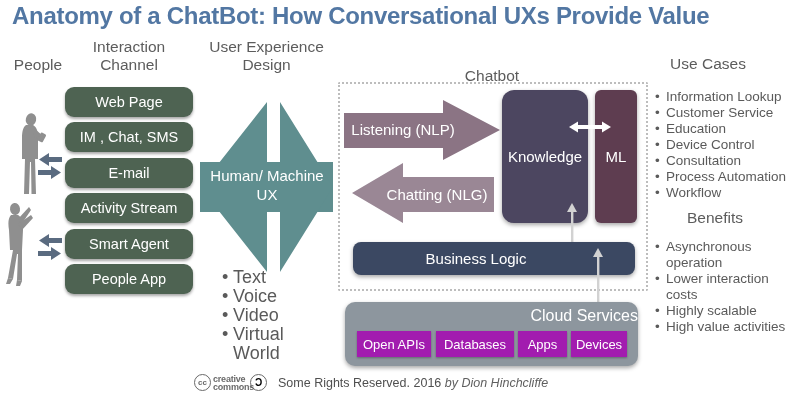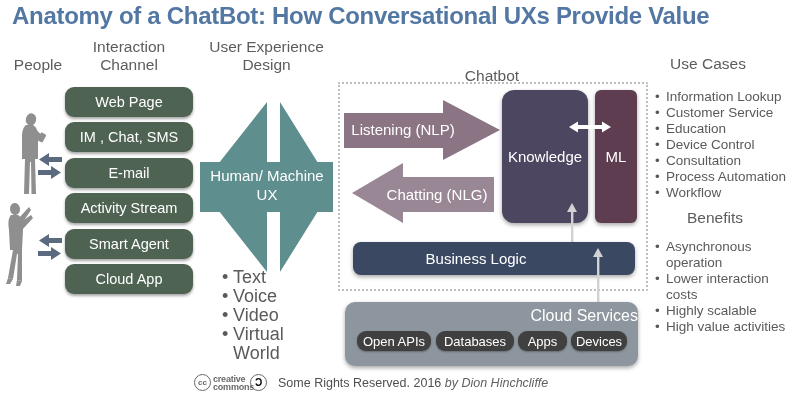--- a/index.html
+++ b/index.html
@@ -25,21 +25,21 @@
   .modes li{line-height:19px;font-size:18px;}
   
   .dashed{left:338px;top:82px;width:306px;height:205px;border:2px dotted #bdbdbd;border-radius:2px;}
   .wlabel{color:#fff;font-size:15px;text-align:center;}
   .box{box-shadow:0 2px 4px rgba(0,0,0,0.35);}
   .knowledge{left:502px;top:90px;width:86px;height:133px;background:#4c4660;border-radius:12px;display:flex;align-items:center;justify-content:center;}
   .ml{left:595px;top:90px;width:42px;height:133px;background:#5e3d50;border-radius:6px;display:flex;align-items:center;justify-content:center;}
   .bizlogic{left:353px;top:242px;width:282px;height:33px;background:#3b4862;border-radius:8px;display:flex;align-items:center;justify-content:center;padding-right:36px;box-sizing:border-box;}
   .cloud{left:345px;top:302px;width:293px;height:64px;background:#8d969e;border-radius:10px;}
   .cloud-title{left:0;right:0;top:5px;text-align:right;font-size:16px;color:#fff;}
-  .csvc{top:29px;height:20px;background:#404040;border-radius:9px;color:#fff;font-size:13px;display:flex;align-items:center;justify-content:center;box-shadow:0 1px 2px rgba(0,0,0,0.3);}
+  .csvc{top:29px;height:26px;background:#a21caf;border-radius:0;color:#fff;font-size:13px;display:flex;align-items:center;justify-content:center;box-shadow:0 1px 2px rgba(0,0,0,0.3);}
   
   .cc-badge{display:flex;align-items:center;gap:2px;color:#6a6a6a;}
   .cc-circle{width:15px;height:15px;border:1.6px solid #6a6a6a;border-radius:50%;display:flex;align-items:center;justify-content:center;font-size:8px;font-weight:bold;}
   .cc-stack{font-size:9px;font-weight:bold;line-height:8px;letter-spacing:-0.2px;}
   .flipC{display:inline-block;transform:scaleX(-1);font-size:10px;font-weight:bold;}
   .foot-text{font-size:12.5px;color:#4f4f4f;white-space:nowrap;}
   .foot-text .by{font-style:italic;color:#5f5f5f;}
 </style>
 </head>
 <body>
@@ -81,21 +81,21 @@
   <svg class="abs" style="left:36px;top:231px;" width="28" height="30" viewBox="0 0 28 30">
     <path d="M26,7 L13,7 L13,3 L3,9.5 L13,16 L13,12 L26,12 Z" fill="#5a6b80"></path>
     <path d="M2,20 L15,20 L15,16 L25,22.5 L15,29 L15,25 L2,25 Z" fill="#5a6b80"></path>
   </svg>
 
   <div class="abs chan" style="top:87px;">Web Page</div>
   <div class="abs chan" style="top:122px;">IM , Chat, SMS</div>
   <div class="abs chan" style="top:158px;">E-mail</div>
   <div class="abs chan" style="top:193px;">Activity Stream</div>
   <div class="abs chan" style="top:229px;">Smart Agent</div>
-  <div class="abs chan" style="top:264px;">Cloud App</div>
+  <div class="abs chan" style="top:264px;">People App</div>
 
   <svg class="abs" style="left:198px;top:98px;" width="138" height="178" viewBox="0 0 138 178">
     <g fill="#5f8e8f">
       <path d="M2,89 L69,4 L69,64 L135,64 L135,114 L69,114 L69,174 Z"></path>
       <path d="M135,89 L82,4 L82,64 L2,64 L2,114 L82,114 L82,174 Z"></path>
     </g>
   </svg>
   <div class="abs wlabel" style="left:210px;top:166px;width:114px;line-height:19px;">Human/ Machine UX</div>
 
   <ul class="abs blist modes" style="left:222px;top:268px;width:88px;">

